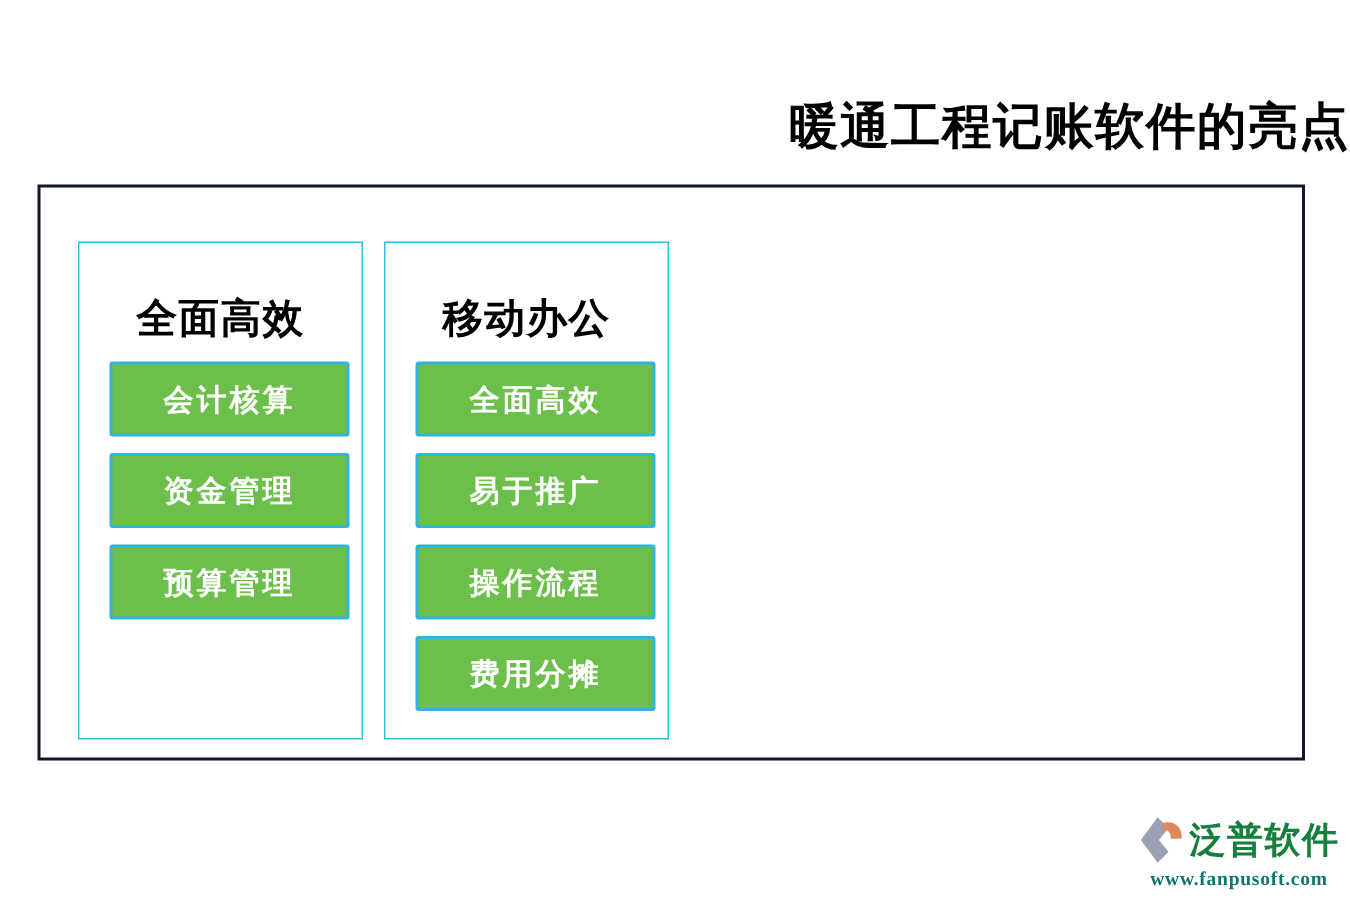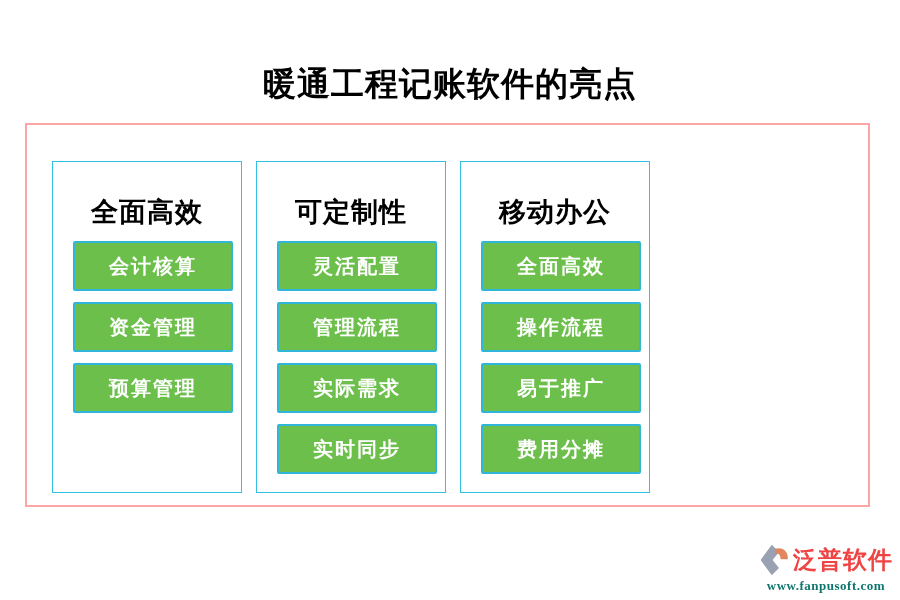--- a/index.html
+++ b/index.html
@@ -13,34 +13,34 @@
     width: 900px;
     height: 600px;
     background: #ffffff;
     overflow: hidden;
   }
   .page-title {
     position: absolute;
     top: 62px;
     left: 0;
     width: 100%;
-    text-align: center;
+    text-align: right;
     font-size: 33px;
     font-weight: bold;
     color: #000000;
     letter-spacing: 1px;
     margin: 0;
   }
   .outer-box {
     position: absolute;
     left: 25px;
     top: 123px;
     width: 845px;
     height: 384px;
-    border: 2px solid #fca5a5;
+    border: 2px solid #0f172a;
     box-sizing: border-box;
     display: flex;
     justify-content: flex-start;
     align-items: flex-start;
     padding: 36px 0 0 25px;
   }
   .feature-column {
     width: 190px;
     height: 332px;
     border: 1px solid #2fc0e2;
@@ -92,21 +92,21 @@
   }
   .wm-icon {
     width: 32px;
     height: 34px;
     margin-right: 2px;
     flex: 0 0 auto;
   }
   .wm-brand {
     font-size: 24px;
     font-weight: bold;
-    color: #ef4444;
+    color: #15803d;
     letter-spacing: 1px;
     white-space: nowrap;
   }
   .wm-url {
     margin-top: 1px;
     font-size: 13px;
     font-weight: bold;
     color: #0f766e;
     letter-spacing: 0.5px;
     white-space: nowrap;
@@ -121,34 +121,27 @@
 
   <div class="outer-box">
 
     <div class="feature-column">
       <div class="col-header">全面高效</div>
       <div class="pill">会计核算</div>
       <div class="pill">资金管理</div>
       <div class="pill">预算管理</div>
     </div>
 
-    <div class="feature-column">
-      <div class="col-header">可定制性</div>
-      <div class="pill">灵活配置</div>
-      <div class="pill">管理流程</div>
-      <div class="pill">实际需求</div>
-      <div class="pill">实时同步</div>
-    </div>
 
 
     <div class="feature-column">
       <div class="col-header">移动办公</div>
       <div class="pill">全面高效</div>
+      <div class="pill">易于推广</div>
       <div class="pill">操作流程</div>
-      <div class="pill">易于推广</div>
       <div class="pill">费用分摊</div>
     </div>
 
   </div>
 
   <div class="watermark">
     <div class="wm-row">
       <svg class="wm-icon" viewBox="0 0 40 42" xmlns="http://www.w3.org/2000/svg">
         <polygon points="16,2 2,21 16,40 25,31 17,21 25,11" fill="#99a1b3"></polygon>
         <path d="M20,7 C30,4 37,11 36,20 L27,20 C27,14 24,12 20,13 Z" fill="#e0875f"></path>

